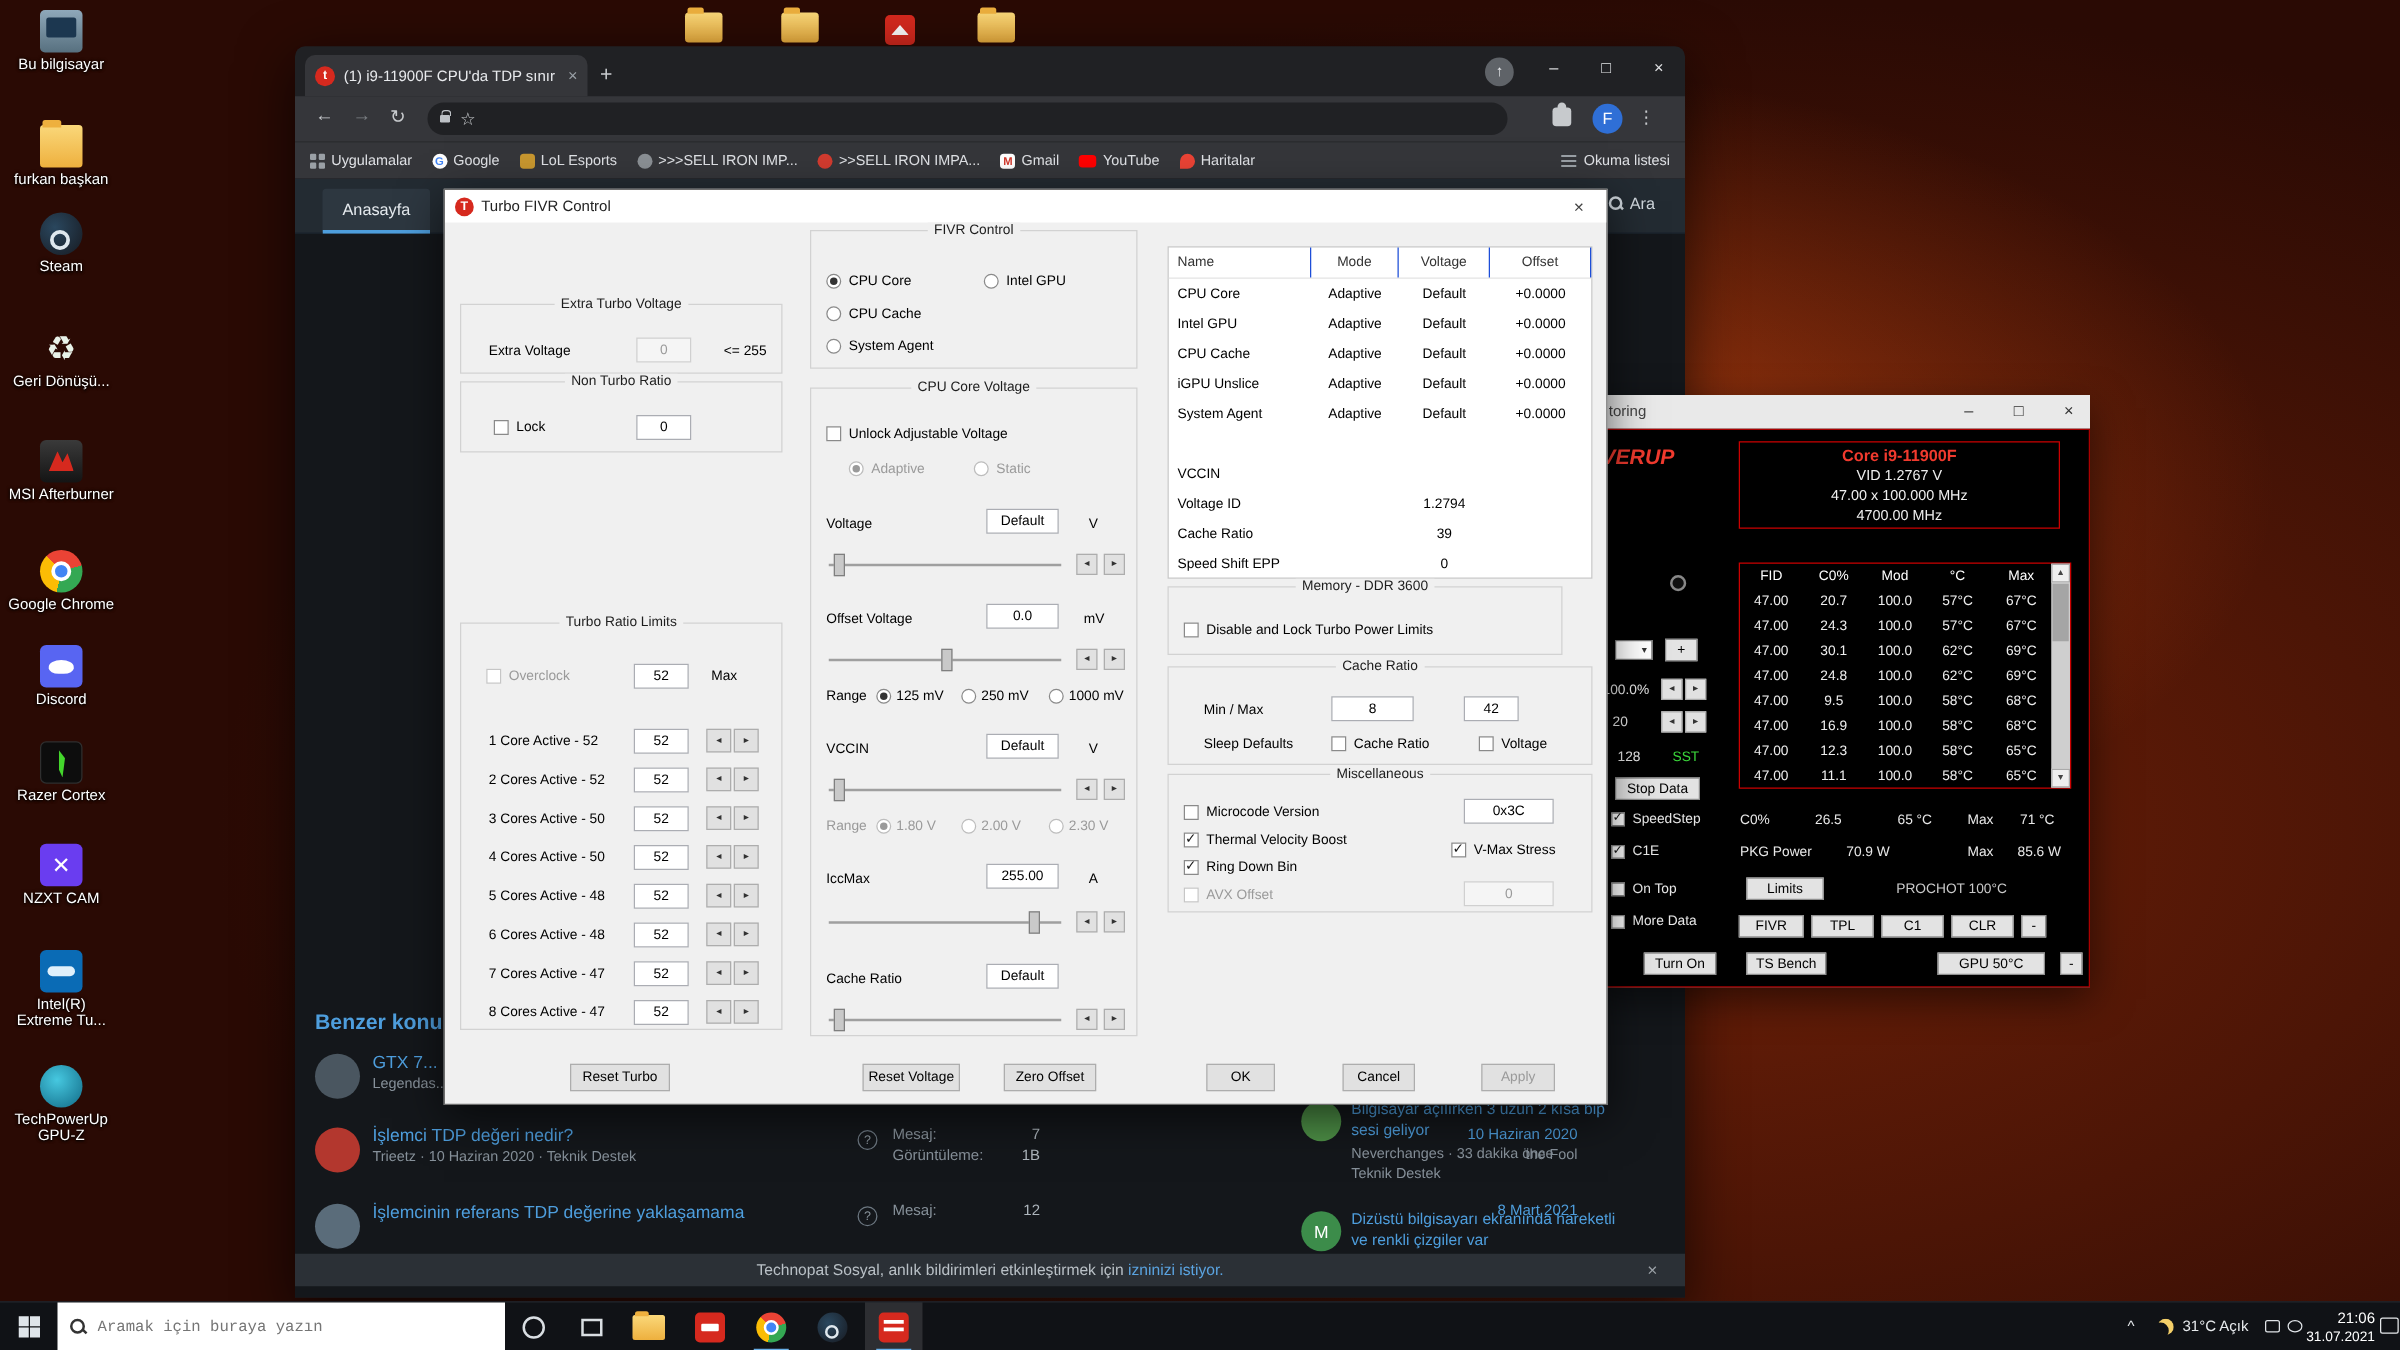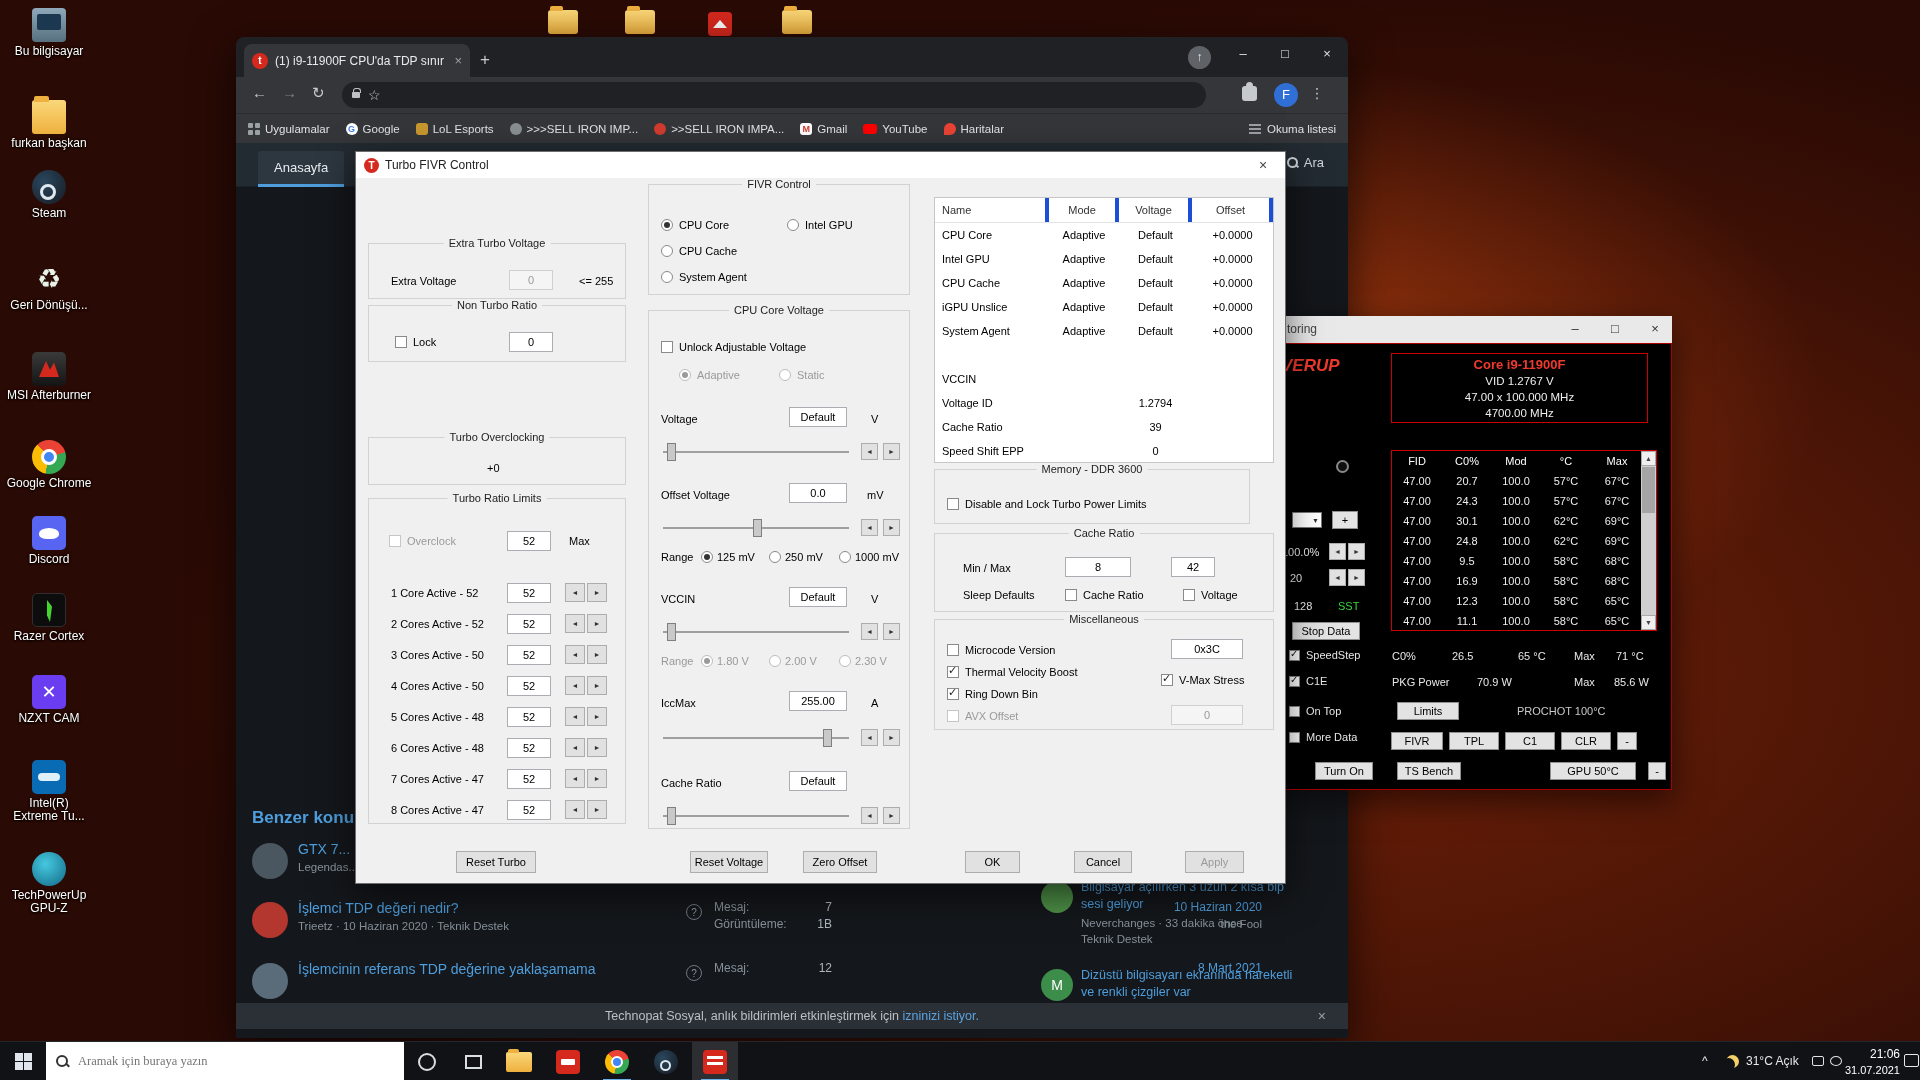--- a/index.html
+++ b/index.html
@@ -114,21 +114,21 @@
   .spin.sm{width:17px;height:17px;line-height:16px}
   .sld{position:absolute;height:2px;background:#9f9f9f}
   .sld .th{position:absolute;top:-8px;width:9px;height:18px;background:#c9c9c9;border:1px solid #7f7f7f}
   .vt{position:absolute;left:578px;top:45px;width:340px;height:266px;background:#fff;border:1px solid #c6c6c6}
   .vt .r{display:flex;height:24px;line-height:24px}
   .vt .hr{height:25px;line-height:25px;border-bottom:1px solid #e4e4e4;color:#333}
   .vt .c0{width:114px;padding-left:7px;text-align:left}
   .vt .c1{width:70px;text-align:center}
   .vt .c2{width:73px;text-align:center}
   .vt .c3{width:81px;text-align:center}
-  .vt .hr div{border-right:4px solid #1d4ed8}
+  .vt .hr div{border-right:1px solid #1d4ed8}
   
   #tswin{position:absolute;left:1273px;top:316px;width:399px;height:474px;background:#e9e9e9;box-shadow:0 10px 30px rgba(0,0,0,.55)}
   #tstitle{position:absolute;left:0;top:0;right:0;height:27px;background:#e9e9e9;color:#444;font-size:12px}
   .tswc{position:absolute;top:0;width:34px;height:27px;color:#333;font-size:13px;text-align:center;line-height:26px}
   #tsbody{position:absolute;left:0;top:27px;right:0;bottom:0;background:#000;border:1px solid #a00}
   .tsred{color:#f03a2e;font-weight:bold;font-style:italic}
   .tsw{position:absolute;color:#e8e8e8;font-size:11px;white-space:nowrap}
   .tsbtn{position:absolute;height:18px;background:#e3e3e3;border:1px solid #8f8f8f;color:#000;font-size:11px;text-align:center;line-height:16px}
   .tscb{position:absolute;width:11px;height:11px;background:#fff;border:1px solid #888}
   .tscb.on::after{content:'✓';position:absolute;top:-3px;left:0;font-size:10px;color:#111}
@@ -144,21 +144,21 @@
   #tsscroll .th{position:absolute;left:1px;top:16px;width:13px;height:46px;background:#a5a5a5}
   .combo{position:absolute;left:18px;top:168px;width:30px;height:16px;background:#fff;border:1px solid #777;color:#333;font-size:7px;text-align:right;line-height:15px;padding-right:2px}
   
   #taskbar{position:absolute;left:0;top:1041px;width:1920px;height:39px;background:#101216;border-top:1px solid #23262c}
   .tslot{position:absolute;top:0;width:46px;height:39px;display:flex;align-items:center;justify-content:center}
   .tslot.open::after{content:'';position:absolute;left:9px;right:9px;bottom:0;height:2px;background:#6ab0e8}
   .tslot.active{background:rgba(255,255,255,.12)}
   .winlogo{display:grid;grid-template-columns:8px 8px;gap:1px}
   .winlogo span{width:8px;height:8px;background:#dfe5ea}
   #search{position:absolute;left:46px;top:0;width:358px;height:39px;background:#fff;display:flex;align-items:center;padding:0 10px;gap:9px}
-  #search input{border:none;outline:none;font-size:12.5px;width:290px;font-family:Liberation Serif, serif;background:transparent;color:#222}
+  #search input{border:none;outline:none;font-size:12.5px;width:290px;font-family:Liberation Mono, monospace;background:transparent;color:#222}
   .smag{width:13px;height:13px;position:relative}
   .smag::before{content:'';position:absolute;left:0;top:0;width:8px;height:8px;border:2px solid #333;border-radius:50%}
   .smag::after{content:'';position:absolute;left:9px;top:9px;width:5px;height:2px;background:#333;transform:rotate(45deg)}
   .cortana{width:18px;height:18px;border:2px solid #d9dee2;border-radius:50%}
   .tview{width:17px;height:14px;border:2px solid #d9dee2}
   .tb-folder{width:26px;height:20px;background:linear-gradient(#fad87a,#eeb03e);border-radius:2px;position:relative}
   .tb-folder::before{content:'';position:absolute;top:-3px;left:2px;width:11px;height:4px;background:#eeb03e;border-radius:2px 2px 0 0}
   .tb-red{width:24px;height:24px;background:#d6291e;border-radius:4px;position:relative}
   .tb-red::after{content:'';position:absolute;inset:9px 5px;background:#fff;border-radius:1px}
   .tb-chrome{width:24px;height:24px;border-radius:50%;background:conic-gradient(from -45deg,#ea4335 0 33%,#34a853 33% 66%,#fbbc05 66% 100%);position:relative}
@@ -506,24 +506,20 @@
     </div>
 
     <div class="gb" style="left:12px;top:153px;width:258px;height:57px">
       <span class="gt">Non Turbo Ratio</span>
       <span class="cb" style="left:26px;top:30px"></span>
       <span class="lb" style="left:44px;top:30px">Lock</span>
       <span class="tx" style="left:140px;top:26px;width:44px">0</span>
     </div>
 
 
-    <div class="gb" style="left:12px;top:285px;width:258px;height:48px">
-      <span class="gt">Turbo Overclocking</span>
-      <span class="lb" style="left:118px;top:24px">+0</span>
-    </div>
 
     <div class="gb" style="left:12px;top:346px;width:258px;height:326px">
       <span class="gt">Turbo Ratio Limits</span>
       <span class="cb dis" style="left:20px;top:36px"></span>
       <span class="lb gray" style="left:38px;top:36px">Overclock</span>
       <span class="tx" style="left:138px;top:32px;width:44px">52</span>
       <span class="lb" style="left:200px;top:36px">Max</span>
 
       <span class="lb" style="left:22px;top:88px">1 Core Active - 52</span>
       <span class="tx" style="left:138px;top:84px;width:44px">52</span>

